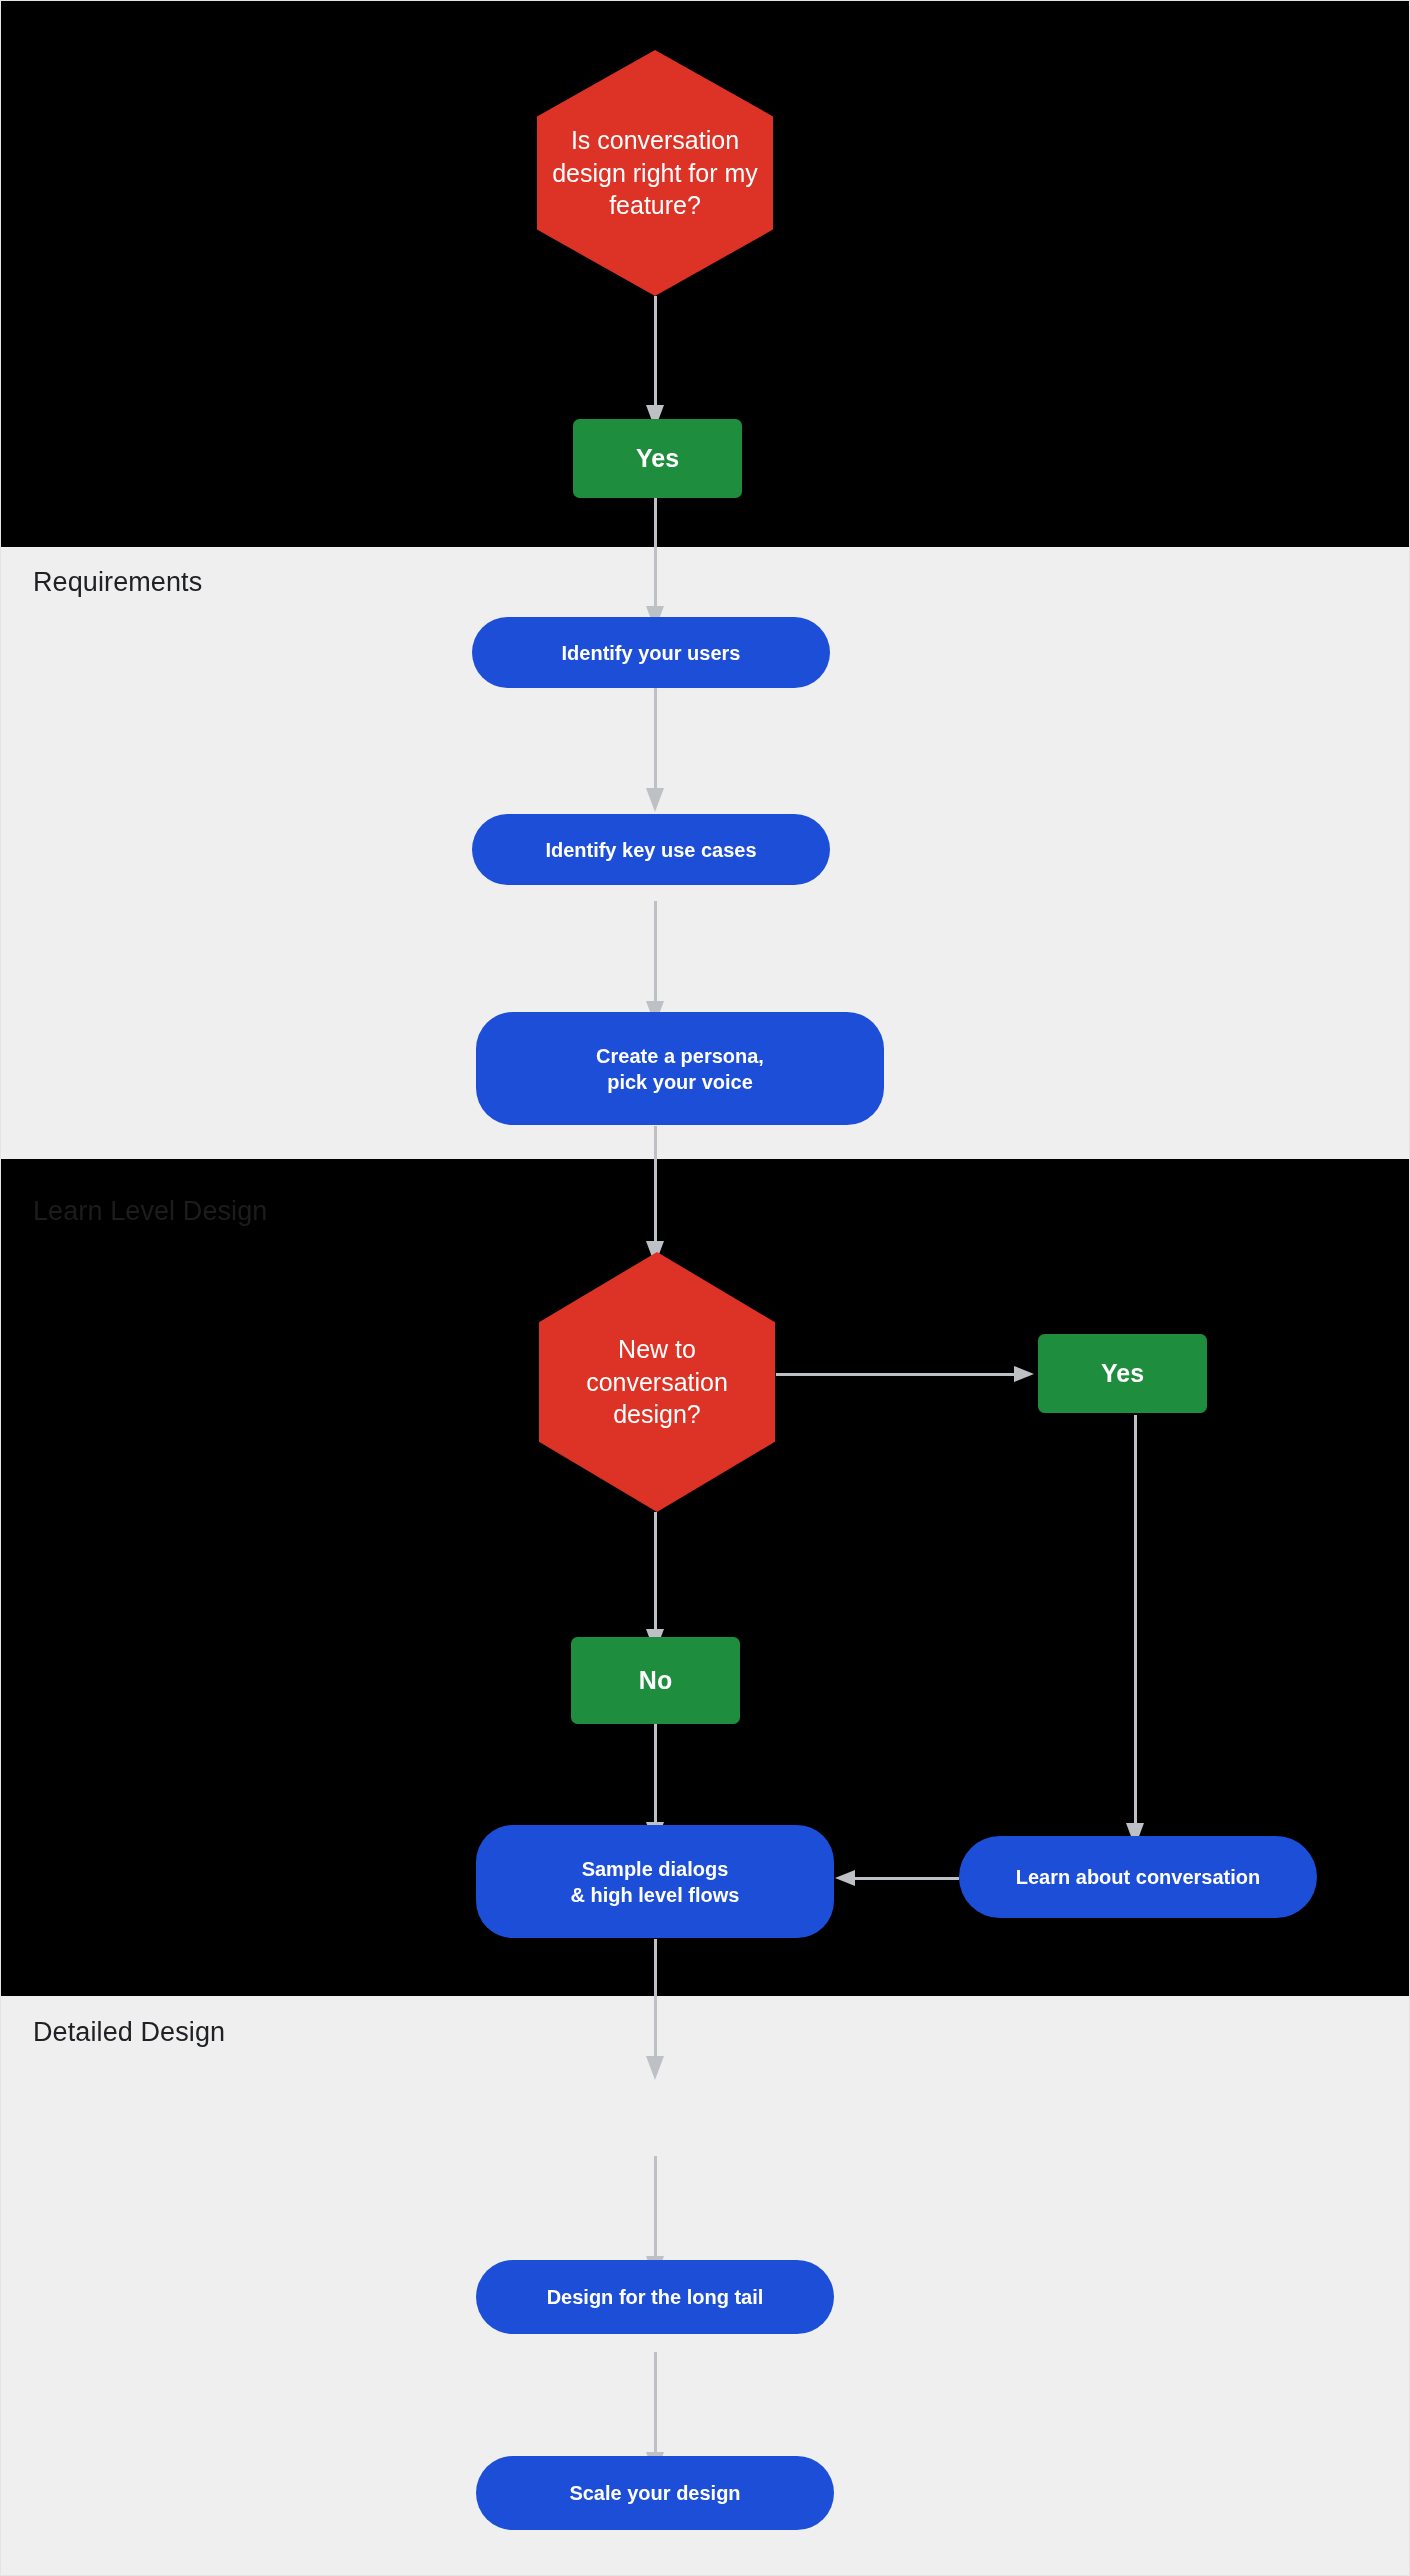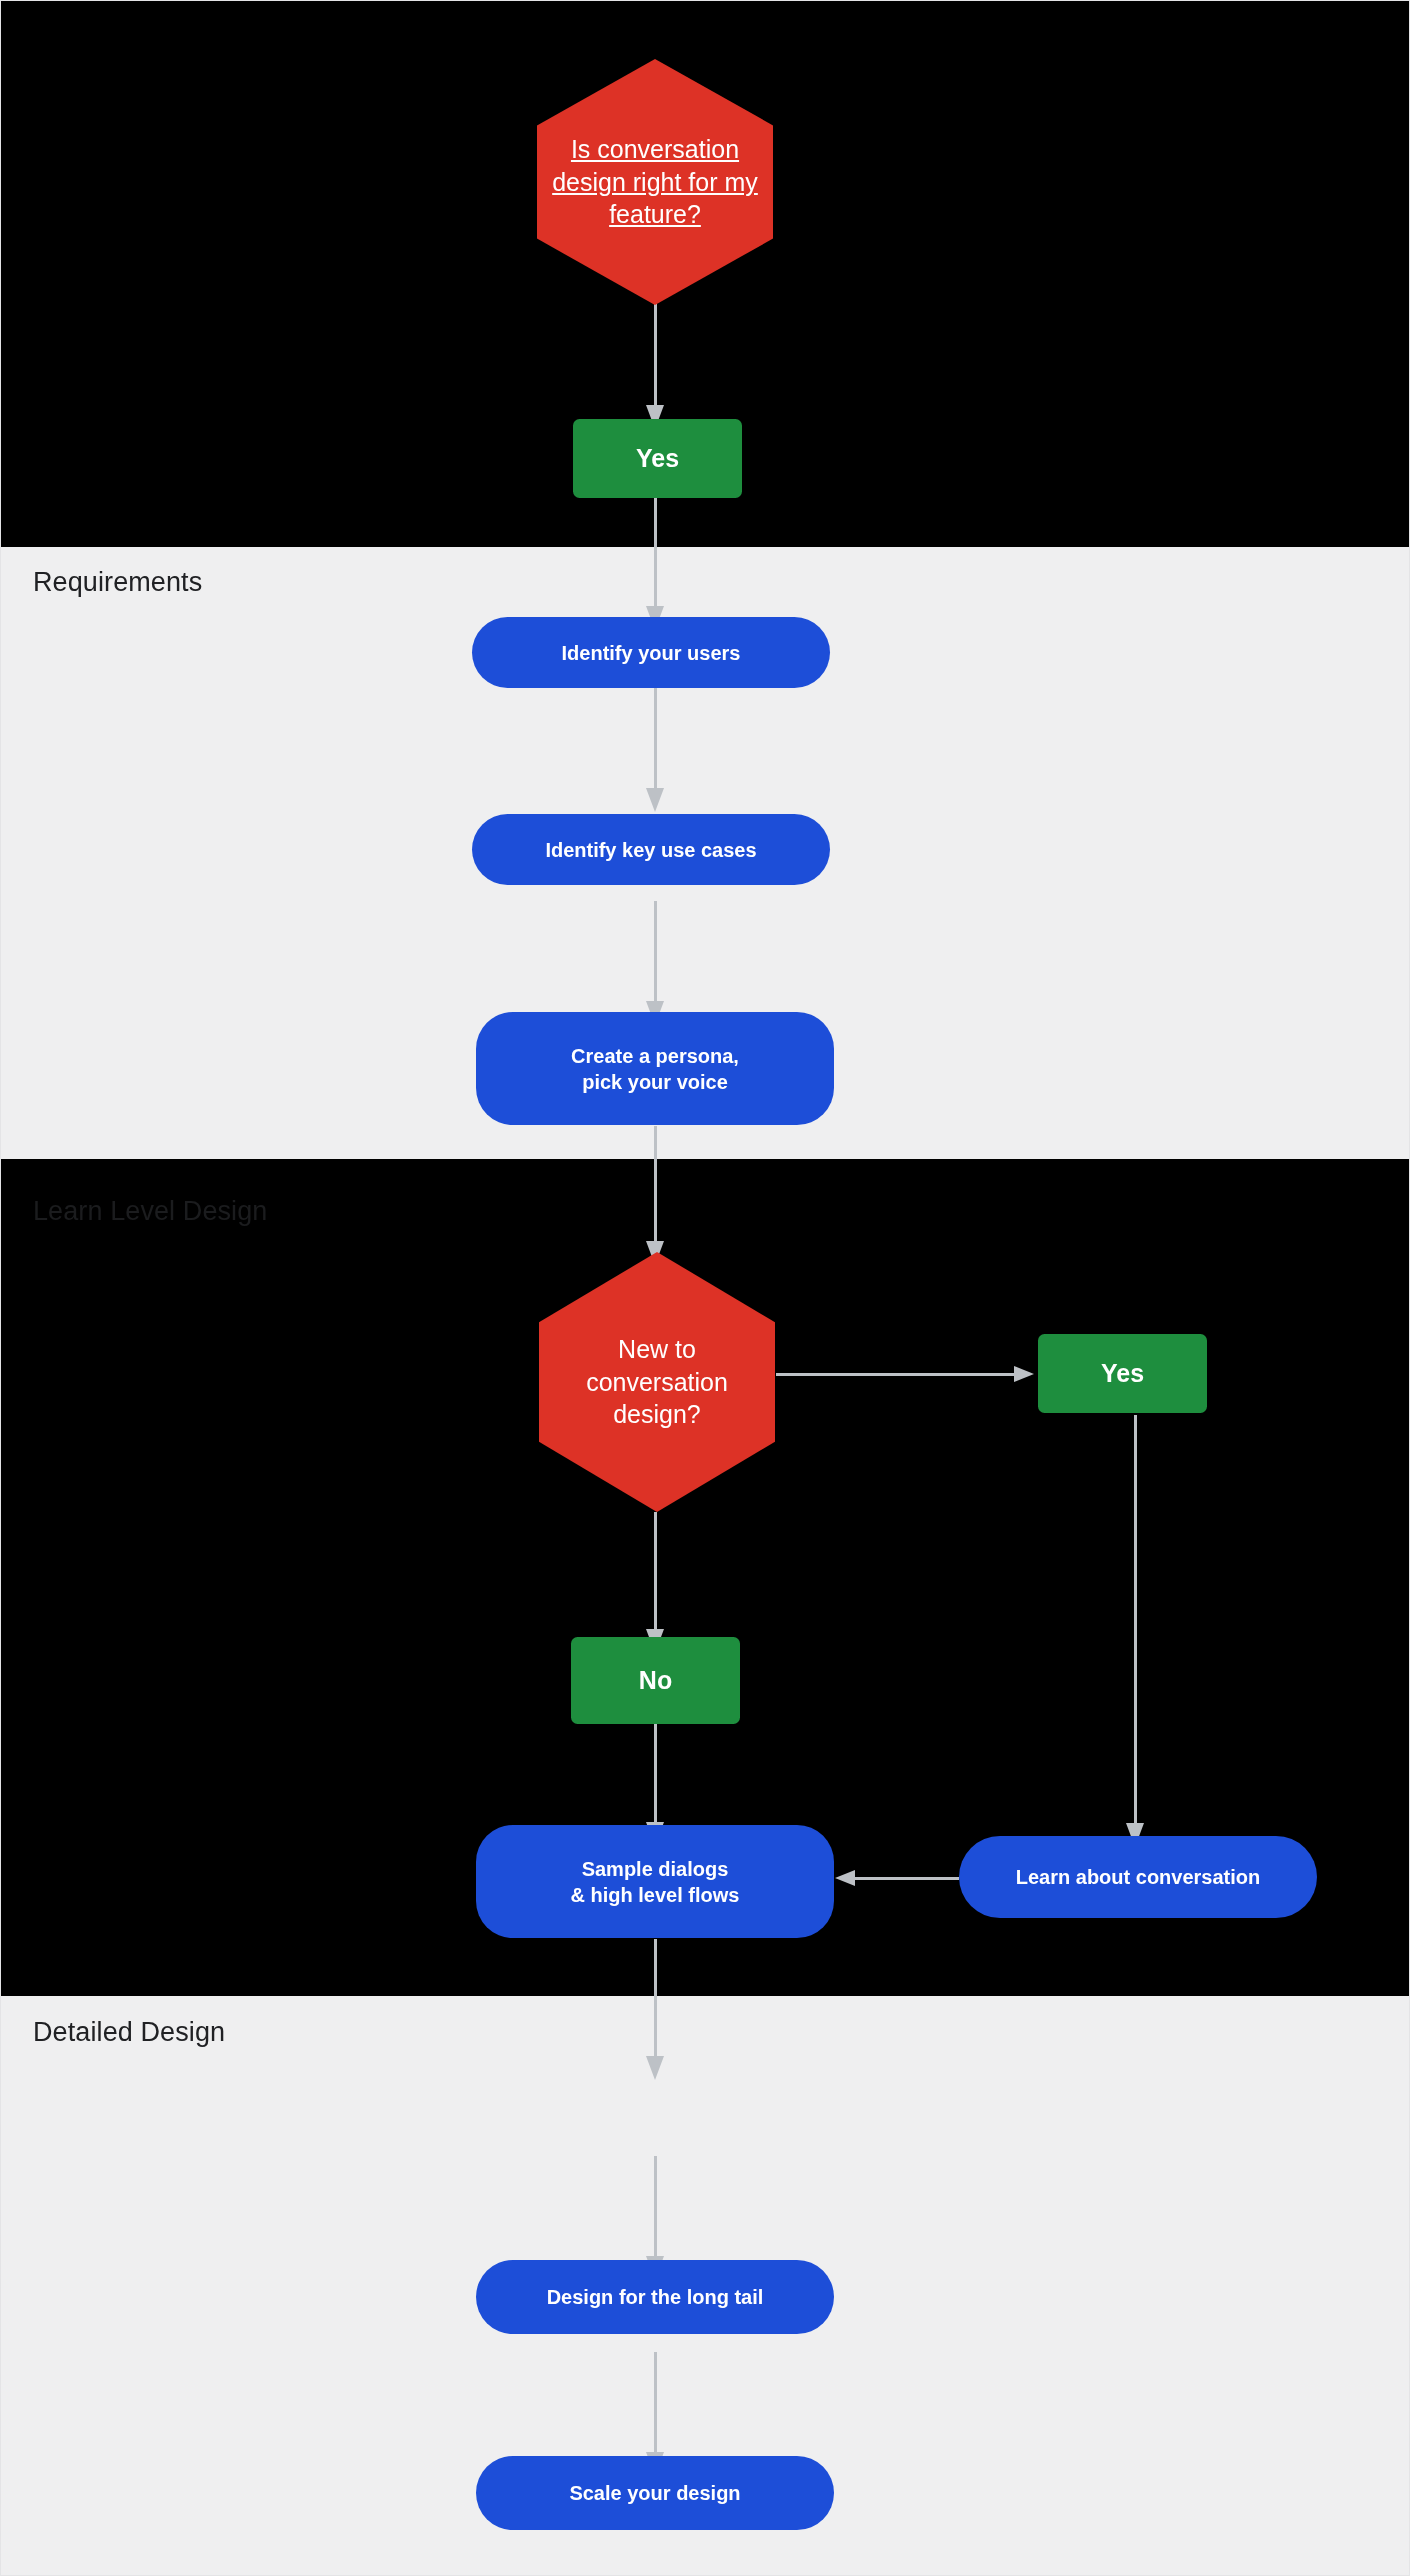--- a/index.html
+++ b/index.html
@@ -192,29 +192,29 @@
   <div class="conn v" style="left:653px; top:2155px;">
     <div class="line" style="height:104px;"></div>
     <div class="head" style="top:100px;"></div>
   </div>
 
   <div class="conn v" style="left:653px; top:2351px;">
     <div class="line" style="height:104px;"></div>
     <div class="head" style="top:100px;"></div>
   </div>
 
-  <div class="node hex" style="left:536px; top:58px; width:236px; height:246px;text-decoration:underline;">Is conversation design right for my feature?</div>
+  <div class="node hex" style="left:536px; top:49px; width:236px; height:246px;">Is conversation design right for my feature?</div>
 
   <div class="node answer" style="left:572px; top:418px; width:169px; height:79px;">Yes</div>
 
   <div class="node step one-line" style="left:471px; top:616px; width:358px; height:71px;">Identify your users</div>
 
   <div class="node step one-line" style="left:471px; top:813px; width:358px; height:71px;">Identify key use cases</div>
 
-  <div class="node step two-line" style="left:475px; top:1011px; width:358px; height:113px; flex-direction:column;">
+  <div class="node step two-line" style="left:475px; top:1011px; width:408px; height:113px; flex-direction:column;">
     <span>Create a persona,</span>
     <span>pick your voice</span>
   </div>
 
   <div class="node hex" style="left:538px; top:1251px; width:236px; height:260px;">New to conversation design?</div>
 
   <div class="node answer" style="left:1037px; top:1333px; width:169px; height:79px;">Yes</div>
 
   <div class="node answer" style="left:570px; top:1636px; width:169px; height:87px;">No</div>
 

